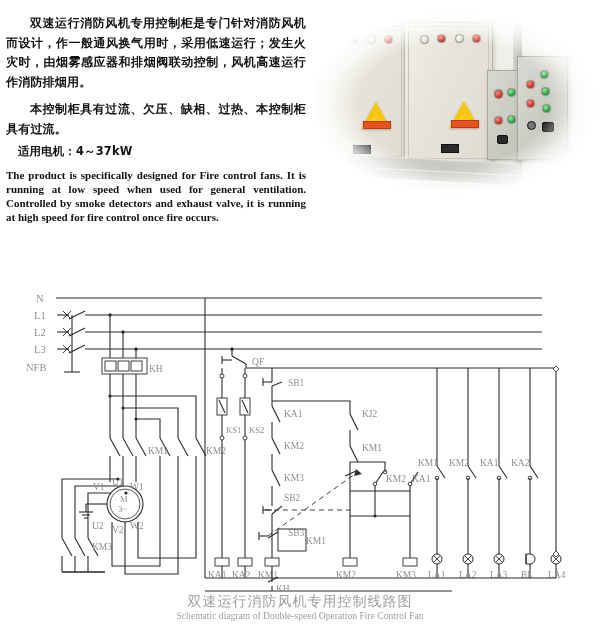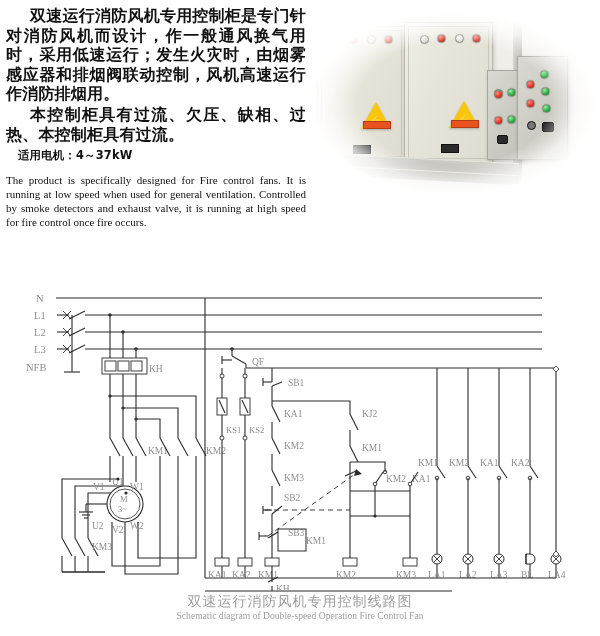--- a/index.html
+++ b/index.html
@@ -4,28 +4,28 @@
 <style>
   html,body{margin:0;padding:0;background:#ffffff;}
   body{width:600px;height:636px;position:relative;overflow:hidden;
        font-family:"Liberation Serif",serif;color:#1a1a1a;}
 
   
   #top-area{position:absolute;left:0;top:0;width:600px;height:282px;}
 
   #text-column{position:absolute;left:6px;top:6px;width:300px;}
 
-  .cn-para{font-family:"DejaVu Sans",sans-serif;font-size:16px;line-height:19.6px;
-           color:#111;text-align:justify;text-justify:inter-ideograph;margin:0 0 1px 0;
+  .cn-para{font-family:"DejaVu Sans",sans-serif;font-size:12px;line-height:19.6px;
+           color:#111;text-align:justify;text-justify:inter-ideograph;margin:8px 0 1px 0;
            letter-spacing:0.2px;font-weight:600;}
   .cn-indent{text-indent:24px;}
   .cn-line{font-family:"DejaVu Sans",sans-serif;font-size:11.4px;line-height:19.6px;
            color:#111;margin:2px 0 0 12px;font-weight:600;letter-spacing:0.2px;}
 
-  .en-block{margin-top:7px;}
+  .en-block{margin-top:7px;font-weight:bold;}
   .en-para{font-family:"Liberation Serif",serif;font-size:11px;line-height:14.1px;
            color:#111;text-align:justify;margin:0;}
   .en-para.j{text-align-last:left;}
   .en-line{font-family:"Liberation Serif",serif;font-size:11px;line-height:14.1px;
            color:#111;margin:0;}
 
   
   #photo{position:absolute;left:311px;top:8px;width:286px;height:190px;
          overflow:hidden;}
   #photo-inner{position:absolute;inset:0;

